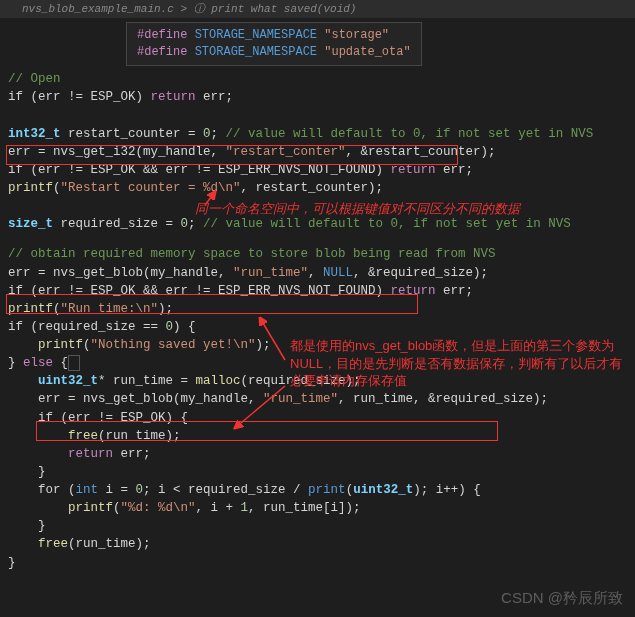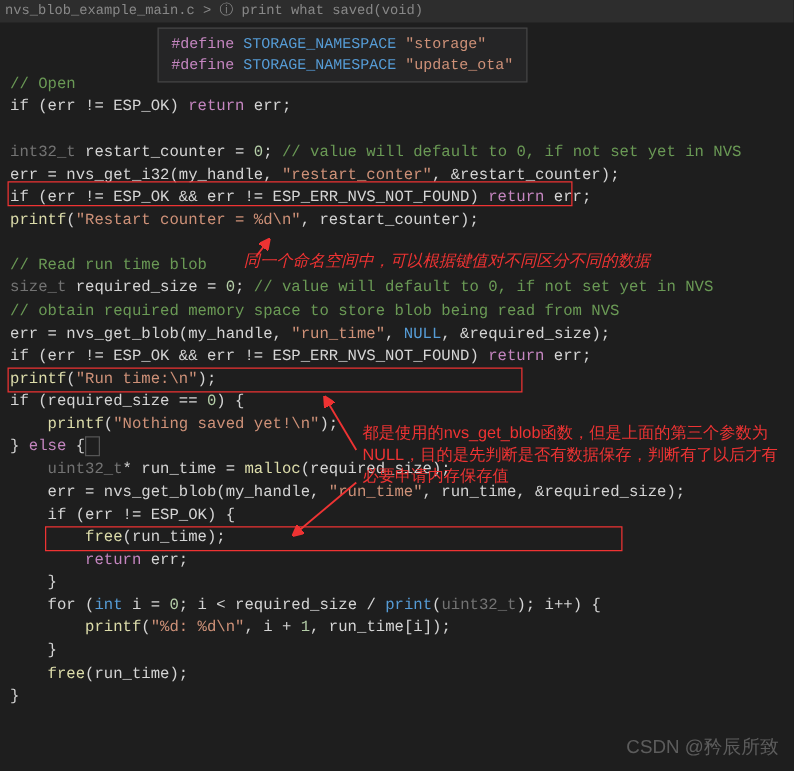--- a/index.html
+++ b/index.html
@@ -16,41 +16,42 @@
     line-height: 1.45;
   }
   .code-area {
     padding: 4px 0 0 8px;
     position: relative;
   }
   .tab-bar {
     background: #2d2d2d;
     color: #888;
     font-size: 11px;
-    padding: 2px 4px;
+    padding: 2px 22px;
     height: 14px;
     overflow: hidden;
+    font-style: italic;
   }
   .tooltip {
     position: absolute;
     top: 4px;
     left: 126px;
     background: #252526;
     border: 1px solid #454545;
     padding: 4px 10px;
     font-size: 12px;
     z-index: 20;
     white-space: nowrap;
     line-height: 1.4;
   }
   .kw { color: #569cd6; }
-  .type { color: #737373; }
+  .type { color: #7dd3fc; font-weight: bold; }
   .str { color: #ce9178; }
   .num { color: #b5cea8; }
-  .comment { color: #6a9955; }
+  .comment { color: #6a9955; margin-top: 12px; }
   .macro { color: #c586c0; margin-top: 36px; }
   .fn { color: #dcdcaa; }
   .def { color: #569cd6; }
   .link { color: #569cd6; text-decoration: underline; }
   .cursor-box { border: 1px solid #555; padding: 0 1px; }
   .redbox1 { position: absolute; border: 1.5px solid #e33; }
   .anno {
     position: absolute;
     color: #e33;
     font-family: 'Microsoft YaHei', sans-serif;
@@ -88,21 +89,20 @@
 <div class="line">&nbsp;</div>
 <div class="line">&nbsp;</div>
 <div class="line comment">// Open</div>
 <div class="line"><span>if (err != ESP_OK) </span><span class="macro">return</span><span> err;</span></div>
 <div class="line">&nbsp;</div>
 <div class="line"><span class="type">int32_t</span><span> restart_counter = </span><span class="num">0</span><span>; </span><span class="comment">// value will default to 0, if not set yet in NVS</span></div>
 <div class="line"><span>err = nvs_get_i32(my_handle, </span><span class="str">"restart_conter"</span><span>, &amp;restart_counter);</span></div>
 <div class="line"><span>if (err != ESP_OK &amp;&amp; err != ESP_ERR_NVS_NOT_FOUND) </span><span class="macro">return</span><span> err;</span></div>
 <div class="line"><span class="fn">printf</span><span>(</span><span class="str">"Restart counter = %d\n"</span><span>, restart_counter);</span></div>
 <div class="line">&nbsp;</div>
-<div class="line comment">// Read run time blob</div>
 <div class="line"><span class="type">size_t</span><span> required_size = </span><span class="num">0</span><span>; </span><span class="comment">// value will default to 0, if not set yet in NVS</span></div>
 <div class="line comment">// obtain required memory space to store blob being read from NVS</div>
 <div class="line"><span>err = nvs_get_blob(my_handle, </span><span class="str">"run_time"</span><span>, </span><span class="kw">NULL</span><span>, &amp;required_size);</span></div>
 <div class="line"><span>if (err != ESP_OK &amp;&amp; err != ESP_ERR_NVS_NOT_FOUND) </span><span class="macro">return</span><span> err;</span></div>
 <div class="line"><span class="fn">printf</span><span>(</span><span class="str">"Run time:\n"</span><span>);</span></div>
 <div class="line"><span>if (required_size == </span><span class="num">0</span><span>) {</span></div>
 <div class="line">    <span class="fn">printf</span><span>(</span><span class="str">"Nothing saved yet!\n"</span><span>);</span></div>
 <div class="line"><span>} </span><span class="macro">else</span><span> {</span><span class="cursor-box">&nbsp;</span></div>
 <div class="line">    <span class="type">uint32_t</span><span>* run_time = </span><span class="fn">malloc</span><span>(required_size);</span></div>
 <div class="line">    <span>err = nvs_get_blob(my_handle, </span><span class="str">"run_time"</span><span>, run_time, &amp;required_size);</span></div>

